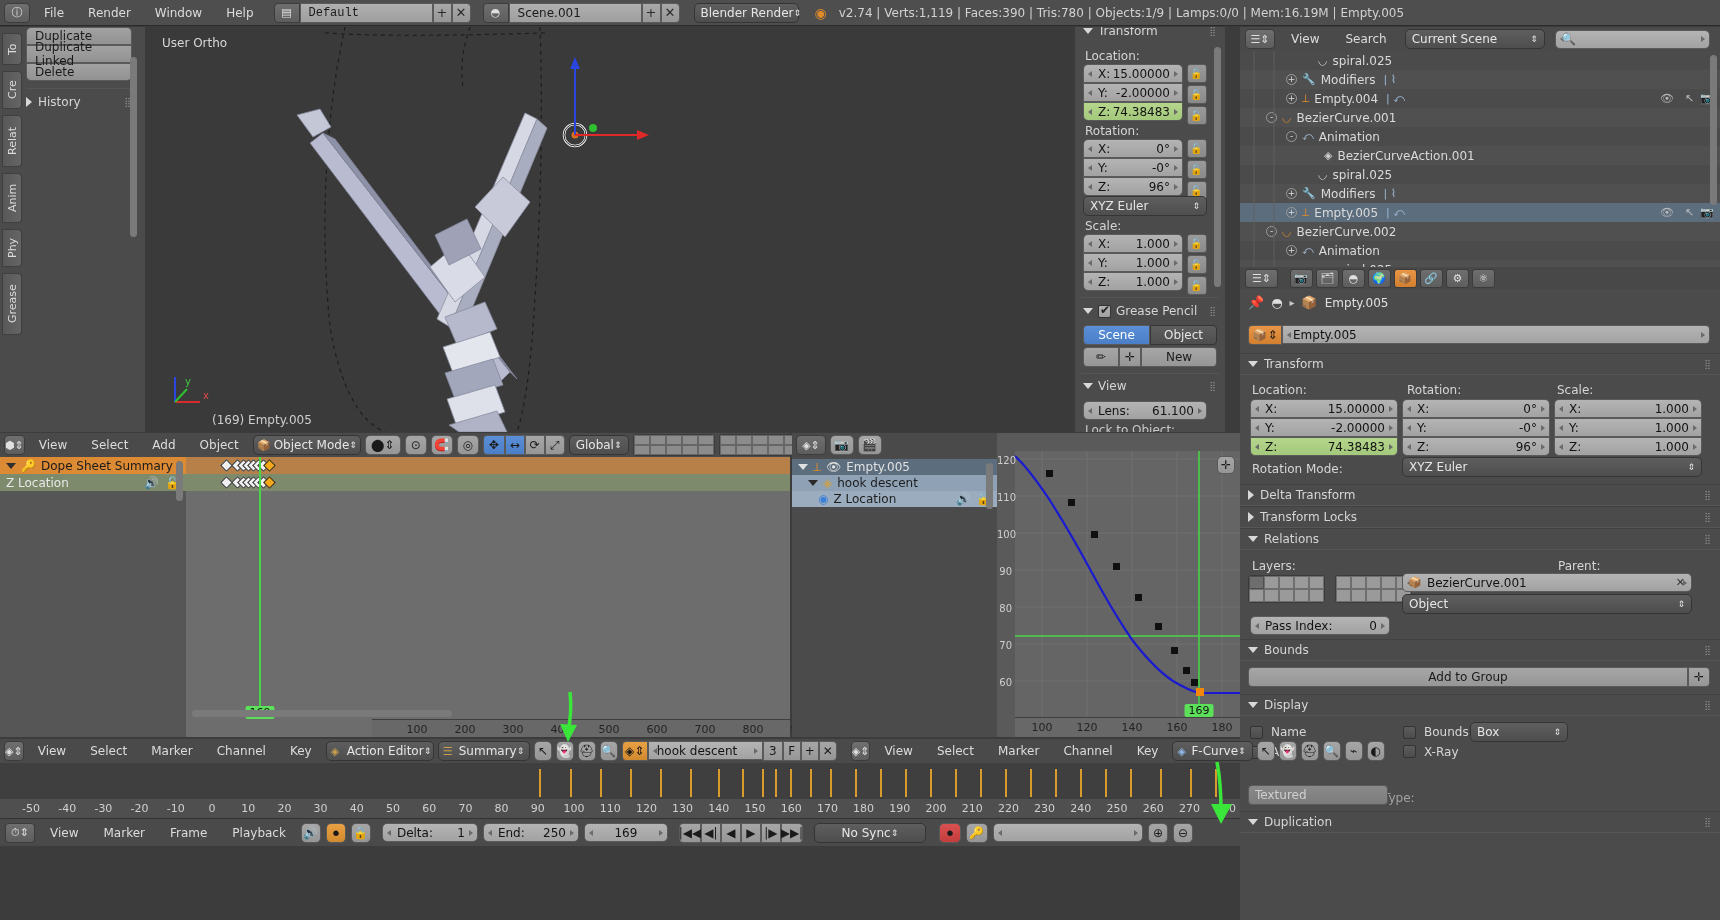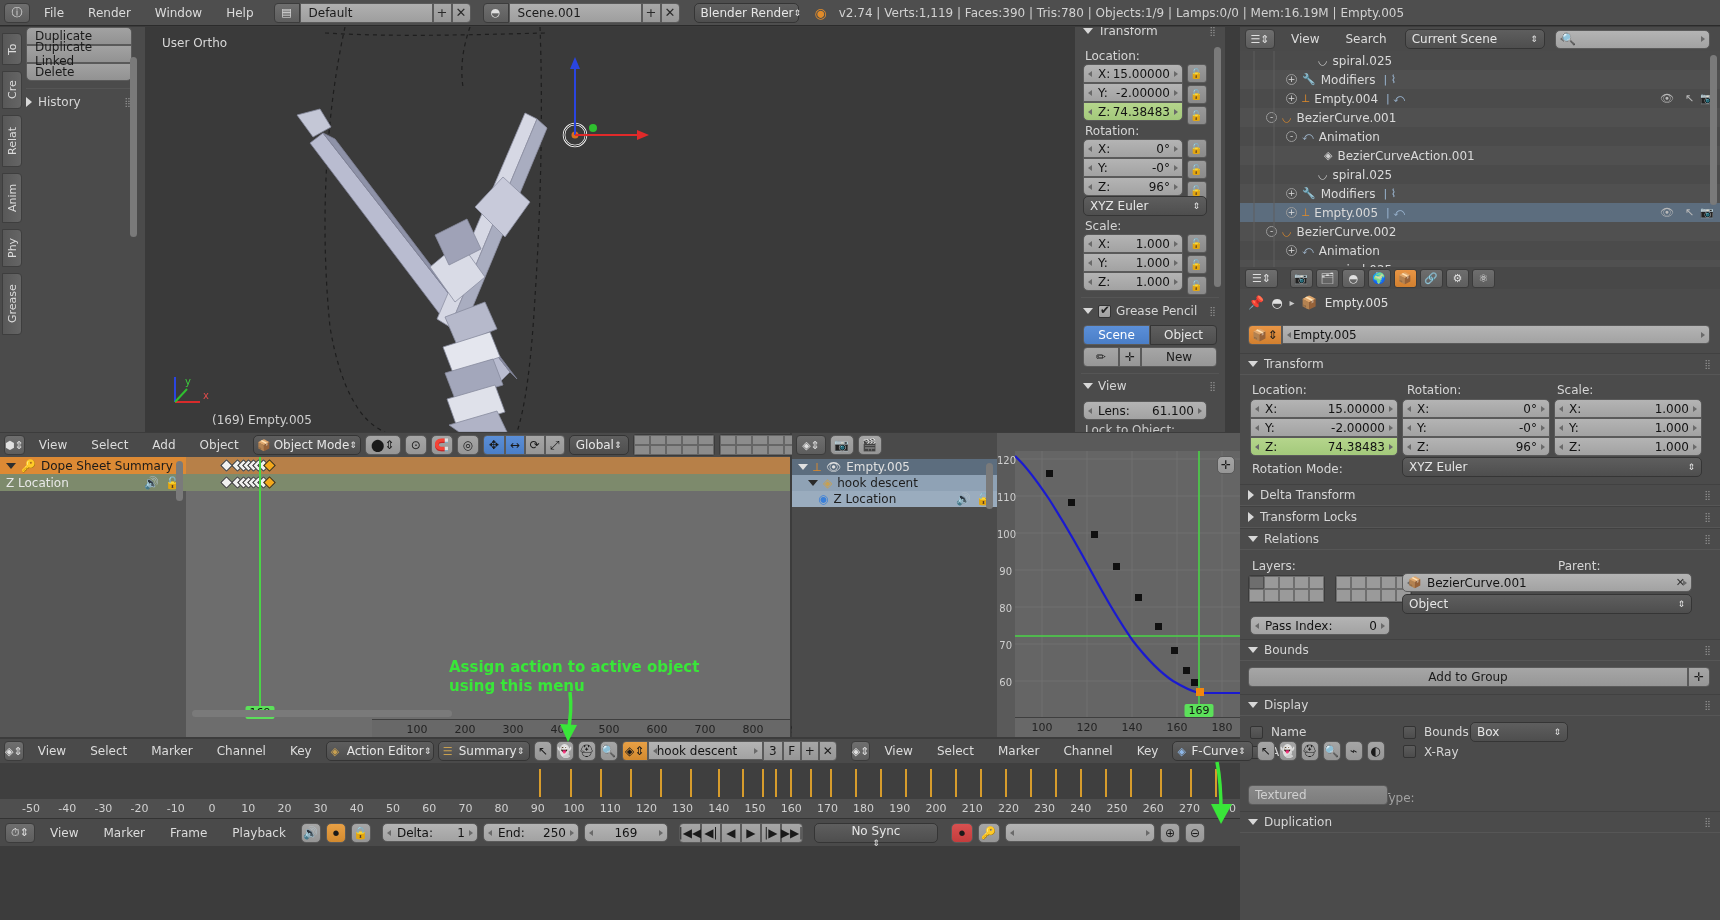--- a/index.html
+++ b/index.html
@@ -179,21 +179,21 @@
 
   <div id="topbar">
     <div class="iconbtn rnd">ⓘ</div>
     <div class="menu-item">File</div>
     <div class="menu-item">Render</div>
     <div class="menu-item">Window</div>
     <div class="menu-item">Help</div>
 
     <div style="display:flex;align-items:center;margin-left:6px;">
       <div class="iconbtn" style="border-radius:4px 0 0 4px;">▤</div>
-      <div class="select-box" style="border-radius:0;width:133px;justify-content:flex-start;">Default</div>
+      <div class="select-box" style="border-radius:0;width:133px;justify-content:flex-start;font-family:Liberation Mono, monospace;">Default</div>
       <div class="sq">+</div>
       <div class="sq" style="border-radius:0 4px 4px 0;">✕</div>
     </div>
 
     <div style="display:flex;align-items:center;margin-left:8px;">
       <div class="iconbtn" style="border-radius:4px 0 0 4px;">◓</div>
       <div class="select-box" style="border-radius:0;width:133px;justify-content:flex-start;">Scene.001</div>
       <div class="sq">+</div>
       <div class="sq" style="border-radius:0 4px 4px 0;">✕</div>
     </div>
@@ -1031,35 +1031,31 @@
       <span style="position:static;margin:0 auto;">169</span>
     </div>
     <div style="display:flex;margin-left:6px;">
       <div class="btn" style="width:22px;border-radius:4px 0 0 4px;">|◀◀</div>
       <div class="btn" style="width:20px;border-radius:0;">◀|</div>
       <div class="btn" style="width:20px;border-radius:0;">◀</div>
       <div class="btn" style="width:20px;border-radius:0;">▶</div>
       <div class="btn" style="width:20px;border-radius:0;">|▶</div>
       <div class="btn" style="width:22px;border-radius:0 4px 4px 0;">▶▶|</div>
     </div>
-    <div class="btn dark rnd" style="width:124px;justify-content:space-between;margin-left:6px;flex-direction:column;">
+    <div class="btn dark rnd" style="width:112px;margin-left:6px;">
       <span>No Sync</span>
       <span style="font-size:9px;">⇕</span>
     </div>
     <div class="btn rnd" style="width:22px;margin-left:8px;background:linear-gradient(#d85050,#c43d3d);">⏺</div>
     <div class="btn rnd" style="width:22px;">🔑</div>
     <div class="num rnd" style="width:150px;"></div>
     <div class="btn rnd" style="width:20px;">⊕</div>
     <div class="btn rnd" style="width:20px;">⊖</div>
   </div>
 
-  <div id="annotation">
-    <div>Assign action to active object</div>
-    <div>using this menu</div>
-  </div>
   <svg id="arrow" width="60" height="55">
     <path d="M18 2 C 20 20 18 32 16 42" fill="none" stroke="#39e639" stroke-width="3.5"></path>
     <polygon points="16,52 8,34 25,35" fill="#39e639"></polygon>
   </svg>
   <svg style="position:absolute;left:1195px;top:760px;" width="60" height="70">
     <path d="M22 2 C 26 22 26 38 26 52" fill="none" stroke="#39e639" stroke-width="3.5"></path>
     <polygon points="26,64 16,44 37,44" fill="#39e639"></polygon>
   </svg>
 
 </div>

